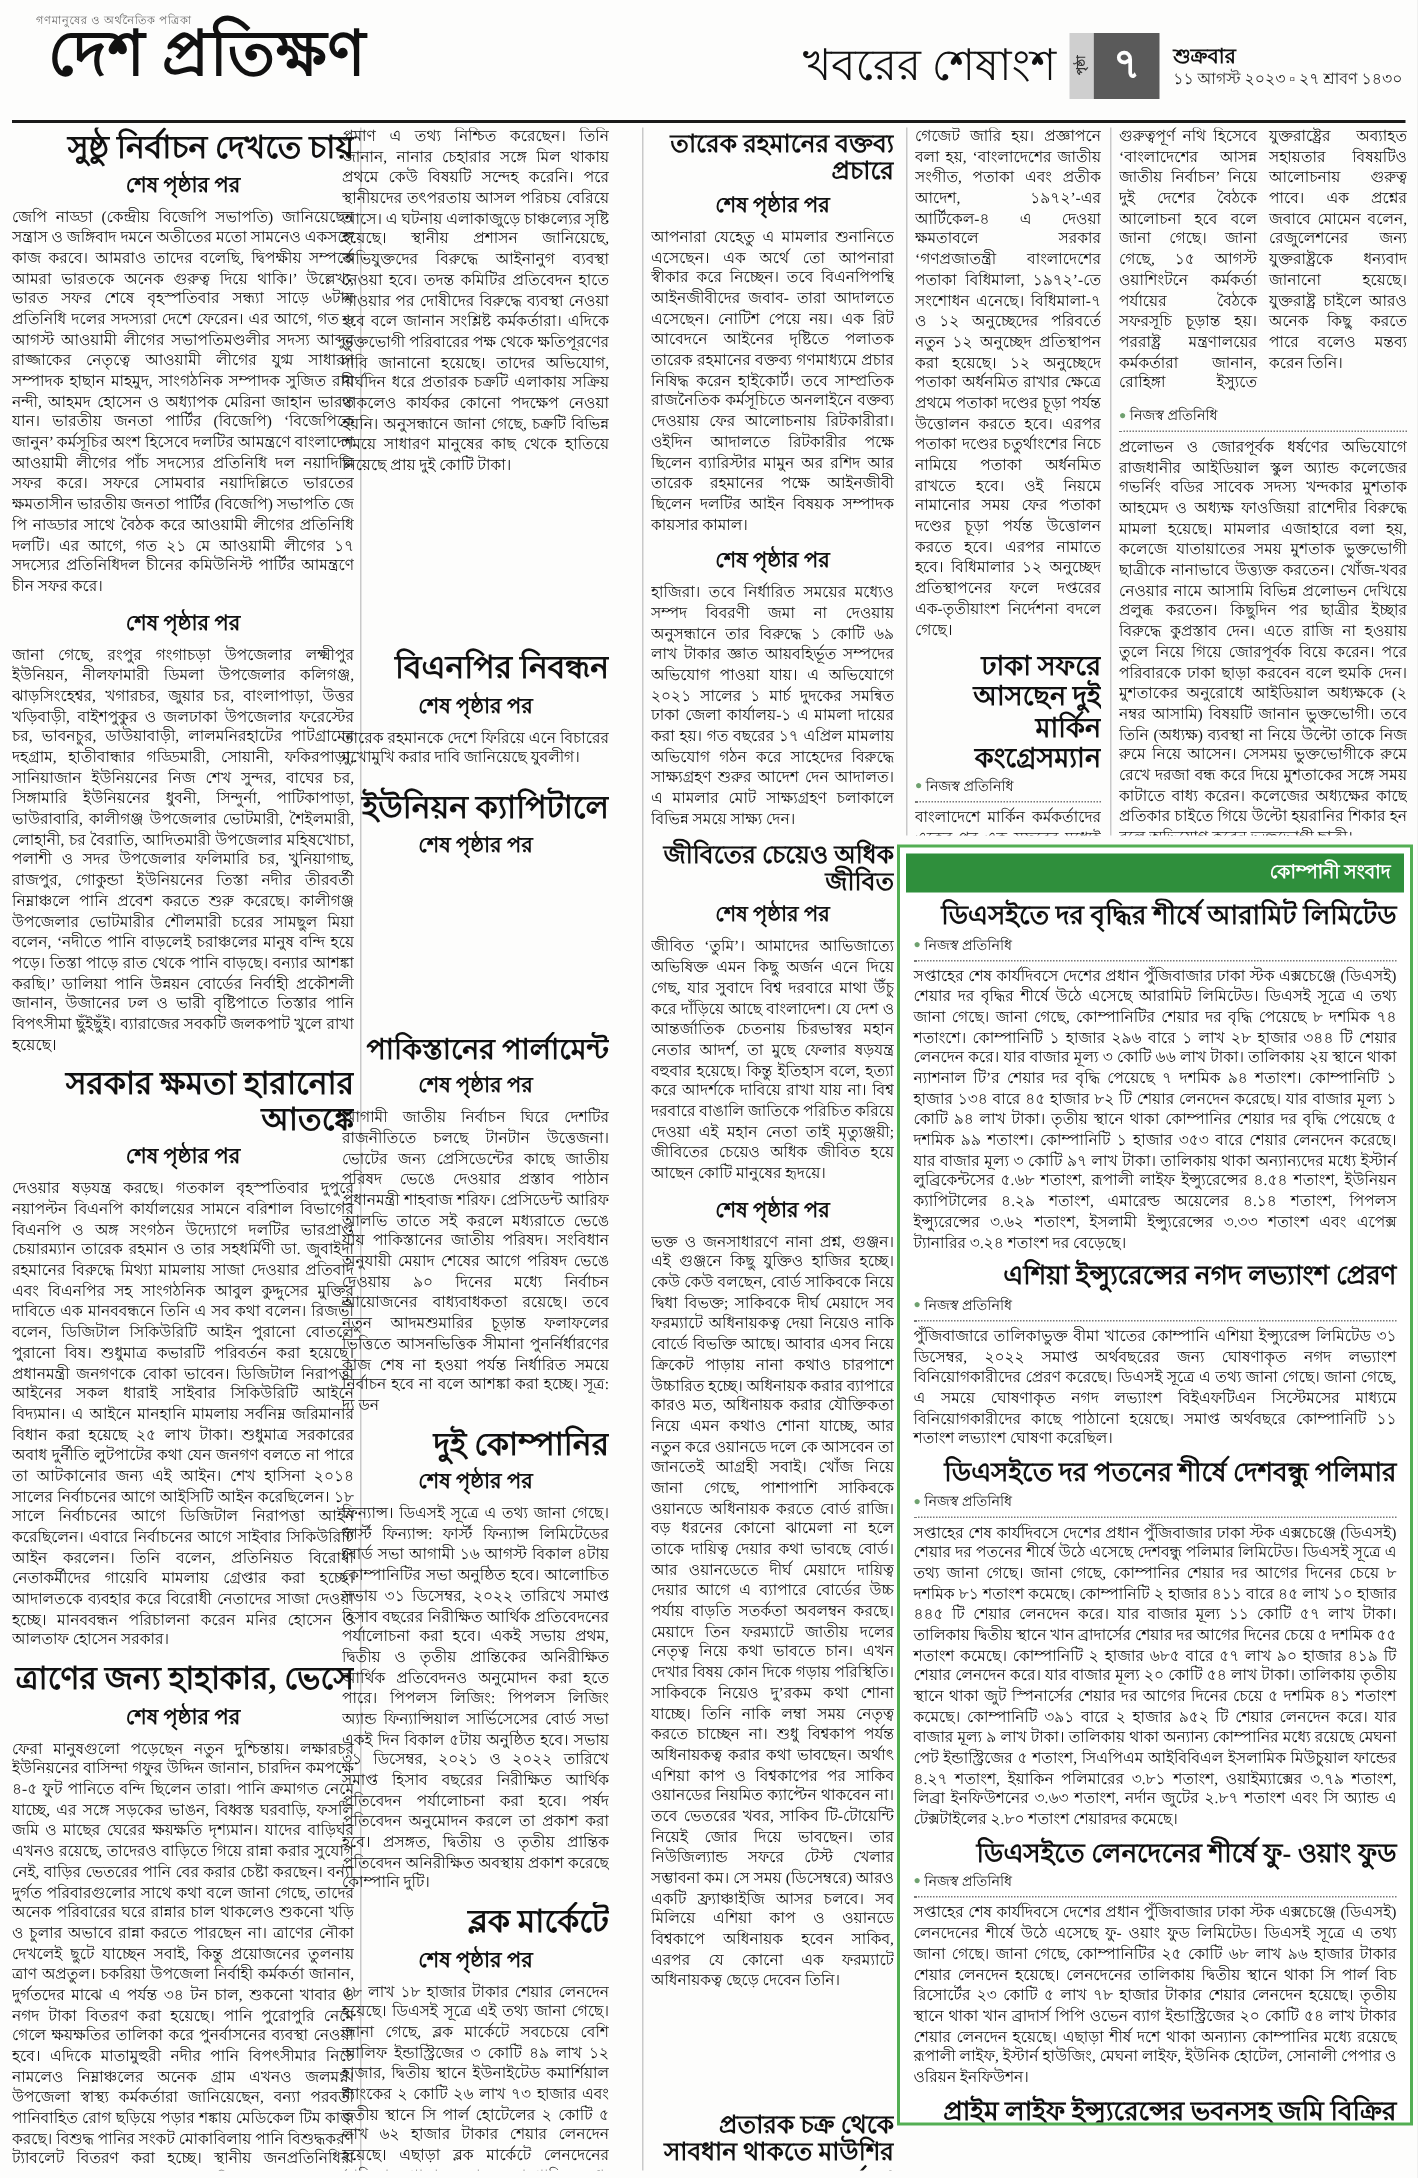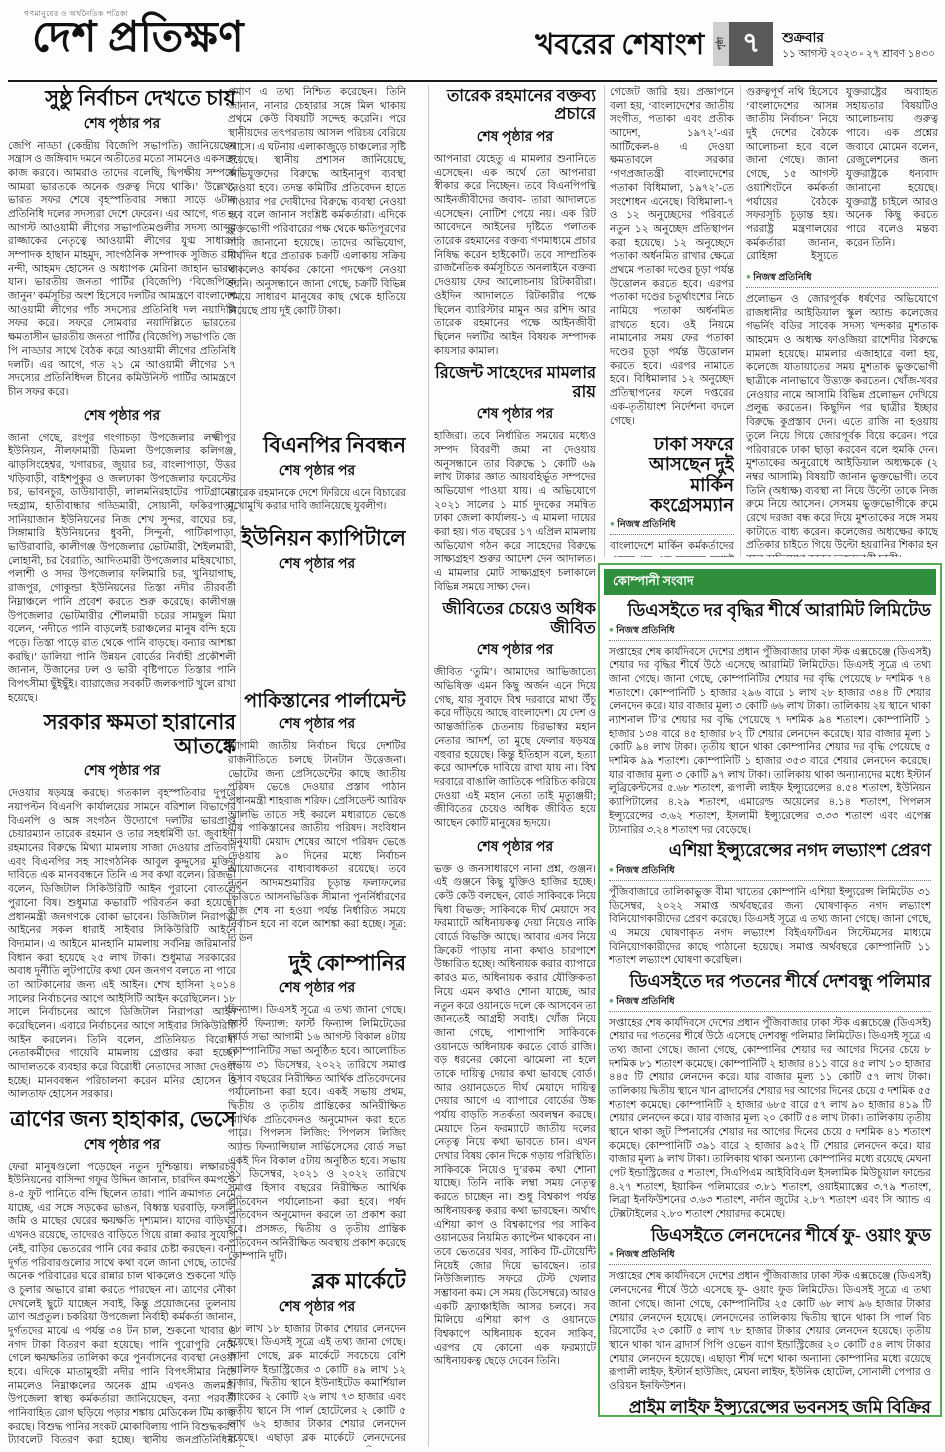--- a/index.html
+++ b/index.html
@@ -3,45 +3,45 @@
 <meta charset="utf-8">
 <style>
   html,body{margin:0;padding:0;background:#e8e8e8}
   .page{position:relative;width:945px;height:1452px;background:#fdfdfc;color:#111;
         font-family:"Liberation Serif","DejaVu Serif",serif;overflow:hidden;margin:0 auto}
   
   .hdr{position:absolute;left:8px;top:6px;width:929px;height:74px;border-bottom:2px solid #1a1a1a}
   .tagline{position:absolute;left:16px;top:2px;font-size:7.5px;color:#666;letter-spacing:.5px}
   .mast{position:absolute;left:24px;top:10px;font-size:42px;font-weight:900;line-height:1;letter-spacing:.5px}
   .hdr-right{position:absolute;right:2px;top:16px;display:flex;align-items:center;gap:9px}
-  .section-title{font-size:29px;font-weight:bold;line-height:1}
+  .section-title{font-size:29px;font-weight:normal;line-height:1}
   .pagebox{display:flex;align-items:stretch;height:44px}
   .pword{width:16px;background:#cfcfcf;color:#333;font-size:8px;font-weight:bold;
          writing-mode:vertical-rl;transform:rotate(180deg);text-align:center;line-height:16px}
   .pnum{width:44px;background:#5a5a5a;color:#fff;font-size:28px;font-weight:bold;
         display:flex;align-items:center;justify-content:center}
   .dateblock{line-height:1.25;padding-top:2px}
   .dow{font-size:13.5px;font-weight:bold}
   .dline{font-size:10.5px;color:#222}
   
   .col{position:absolute;top:85px;overflow:hidden}
   .vline{position:absolute;top:85px;width:1px;background:#c9c9c9}
   .story{overflow:hidden;margin-bottom:5px}
   .hl{font-weight:bold;text-align:right;line-height:1.12;margin:2px 0 1px}
   .h21{font-size:21px}.h19{font-size:19px}.h18{font-size:18px}.h17{font-size:16.5px}
   .k{font-size:14px;font-weight:bold;text-align:center;margin:0 0 3px}
   .b{font-size:10.3px;line-height:1.33;text-align:justify}
-  .byline{font-size:9.5px;font-weight:bold;margin:2px 0 1px}
+  .byline{font-size:9.5px;font-weight:normal;margin:2px 0 1px}
   .dot{color:#6fa06f;font-size:8px;vertical-align:1px}
   .drule{border-top:1px dotted #777;margin:2px 0 4px;height:0}
   .twocol{column-count:2;column-gap:8px}
   
   .cbox{position:absolute;left:598px;top:563px;width:340px;height:850px;border:2px solid #53ae53;
         background:#fff;overflow:hidden}
-  .cbox-hdr{background:#2f8f3c;color:#fff;font-size:12.5px;font-weight:bold;padding:3px 9px;margin:4px;}
+  .cbox-hdr{background:#2f8f3c;color:#fff;font-size:12.5px;font-weight:bold;padding:3px 9px;margin:4px;text-align:right;}
   .cbox .story{padding:0 9px;margin-bottom:3px}
   .cbox .hl{font-size:17.5px}
 </style>
 </head>
 <body>
 
 <div class="page">
 
   <div class="hdr">
     <div class="tagline">গণমানুষের ও অর্থনৈতিক পত্রিকা</div>
@@ -116,21 +116,20 @@
     </div>
   </div>
 
   <div class="col" style="left:434px;width:162px;height:1362px">
     <div class="story" style="min-height:116px">
       <div class="hl h17">তারেক রহমানের বক্তব্য প্রচারে</div>
       <div class="k">শেষ পৃষ্ঠার পর</div>
       <div class="b">আপনারা যেহেতু এ মামলার শুনানিতে এসেছেন। এক অর্থে তো আপনারা স্বীকার করে নিচ্ছেন। তবে বিএনপিপন্থি আইনজীবীদের জবাব- তারা আদালতে এসেছেন। নোটিশ পেয়ে নয়। এক রিট আবেদনে আইনের দৃষ্টিতে পলাতক তারেক রহমানের বক্তব্য গণমাধ্যমে প্রচার নিষিদ্ধ করেন হাইকোর্ট। তবে সাম্প্রতিক রাজনৈতিক কর্মসূচিতে অনলাইনে বক্তব্য দেওয়ায় ফের আলোচনায় রিটকারীরা। ওইদিন আদালতে রিটকারীর পক্ষে ছিলেন ব্যারিস্টার মামুন অর রশিদ আর তারেক রহমানের পক্ষে আইনজীবী ছিলেন দলটির আইন বিষয়ক সম্পাদক কায়সার কামাল।</div>
     </div>
     <div class="story" style="min-height:94px">
-      <div class="hl h17">রিজেন্ট সাহেদের মামলার রায়</div>
       <div class="k">শেষ পৃষ্ঠার পর</div>
       <div class="b">হাজিরা। তবে নির্ধারিত সময়ের মধ্যেও সম্পদ বিবরণী জমা না দেওয়ায় অনুসন্ধানে তার বিরুদ্ধে ১ কোটি ৬৯ লাখ টাকার জ্ঞাত আয়বহির্ভূত সম্পদের অভিযোগ পাওয়া যায়। এ অভিযোগে ২০২১ সালের ১ মার্চ দুদকের সমন্বিত ঢাকা জেলা কার্যালয়-১ এ মামলা দায়ের করা হয়। গত বছরের ১৭ এপ্রিল মামলায় অভিযোগ গঠন করে সাহেদের বিরুদ্ধে সাক্ষ্যগ্রহণ শুরুর আদেশ দেন আদালত। এ মামলার মোট সাক্ষ্যগ্রহণ চলাকালে বিভিন্ন সময়ে সাক্ষ্য দেন।</div>
     </div>
     <div class="story" style="min-height:148px">
       <div class="hl h17">জীবিতের চেয়েও অধিক জীবিত</div>
       <div class="k">শেষ পৃষ্ঠার পর</div>
       <div class="b">জীবিত ‘তুমি’। আমাদের আভিজাত্যে অভিষিক্ত এমন কিছু অর্জন এনে দিয়ে গেছ, যার সুবাদে বিশ্ব দরবারে মাথা উঁচু করে দাঁড়িয়ে আছে বাংলাদেশ। যে দেশ ও আন্তর্জাতিক চেতনায় চিরভাস্বর মহান নেতার আদর্শ, তা মুছে ফেলার ষড়যন্ত্র বহুবার হয়েছে। কিন্তু ইতিহাস বলে, হত্যা করে আদর্শকে দাবিয়ে রাখা যায় না। বিশ্ব দরবারে বাঙালি জাতিকে পরিচিত করিয়ে দেওয়া এই মহান নেতা তাই মৃত্যুঞ্জয়ী; জীবিতের চেয়েও অধিক জীবিত হয়ে আছেন কোটি মানুষের হৃদয়ে।</div>
     </div>
     <div class="story" style="min-height:606px">
       <div class="k">শেষ পৃষ্ঠার পর</div>

